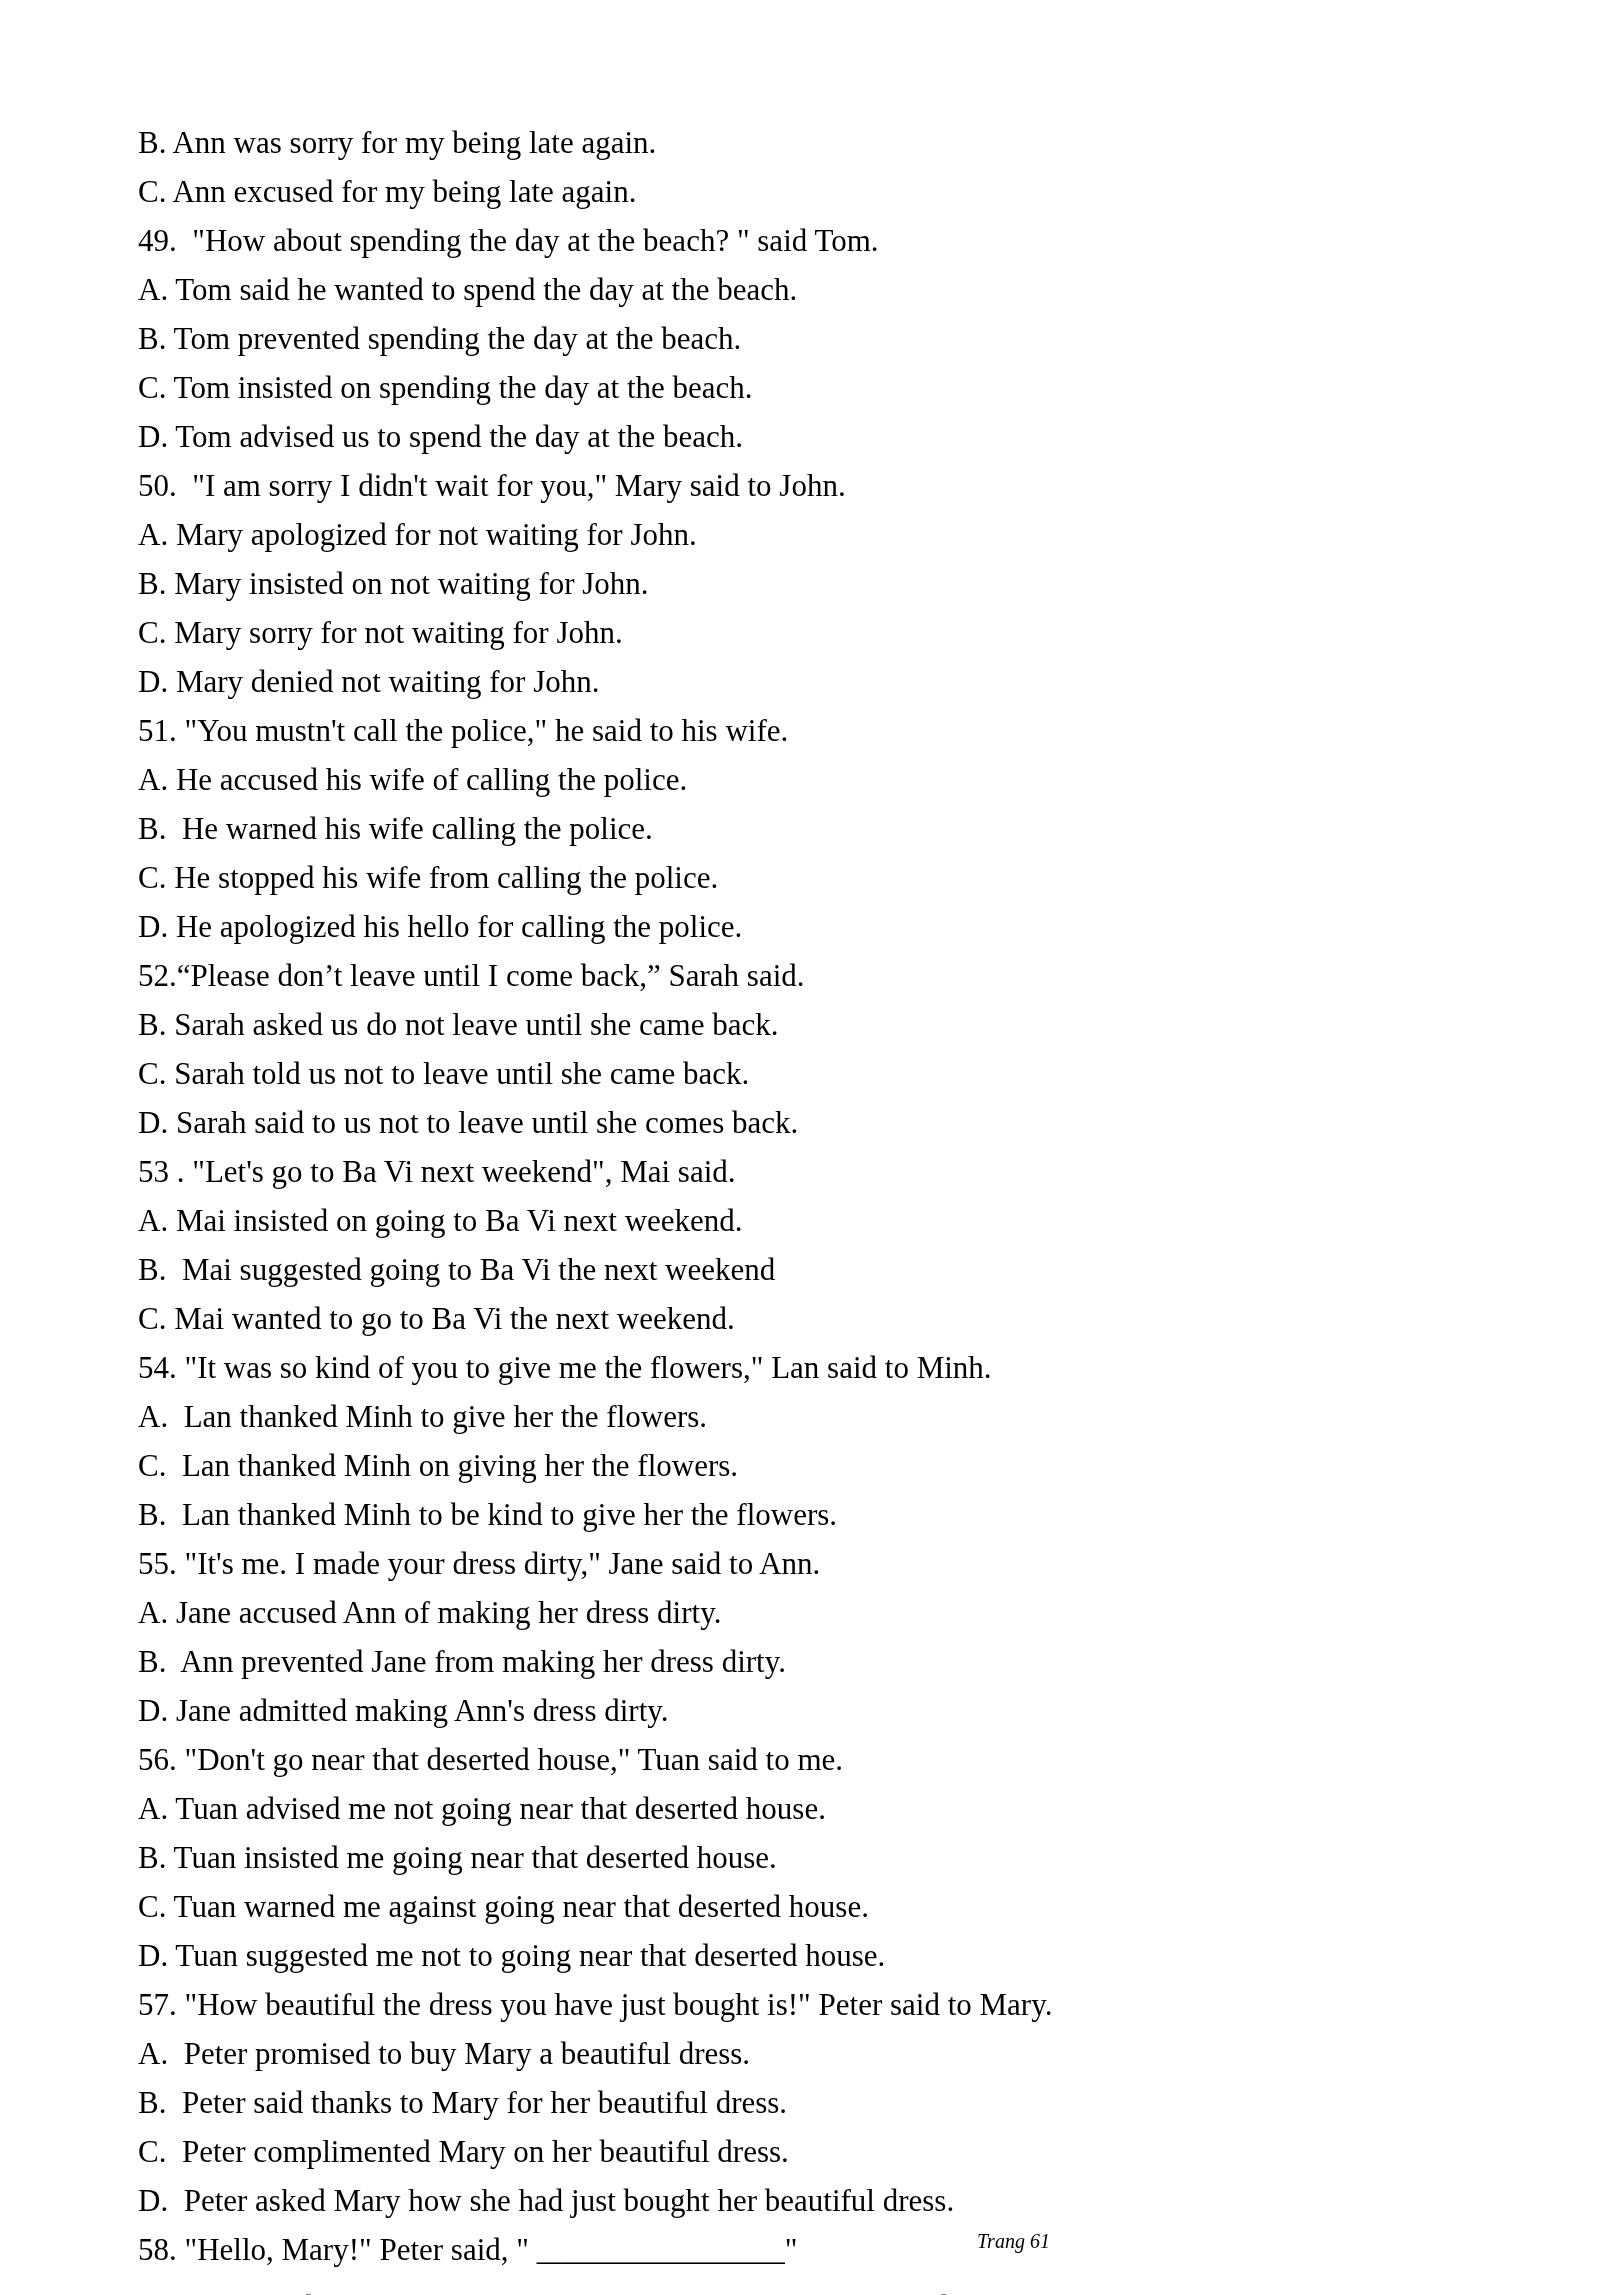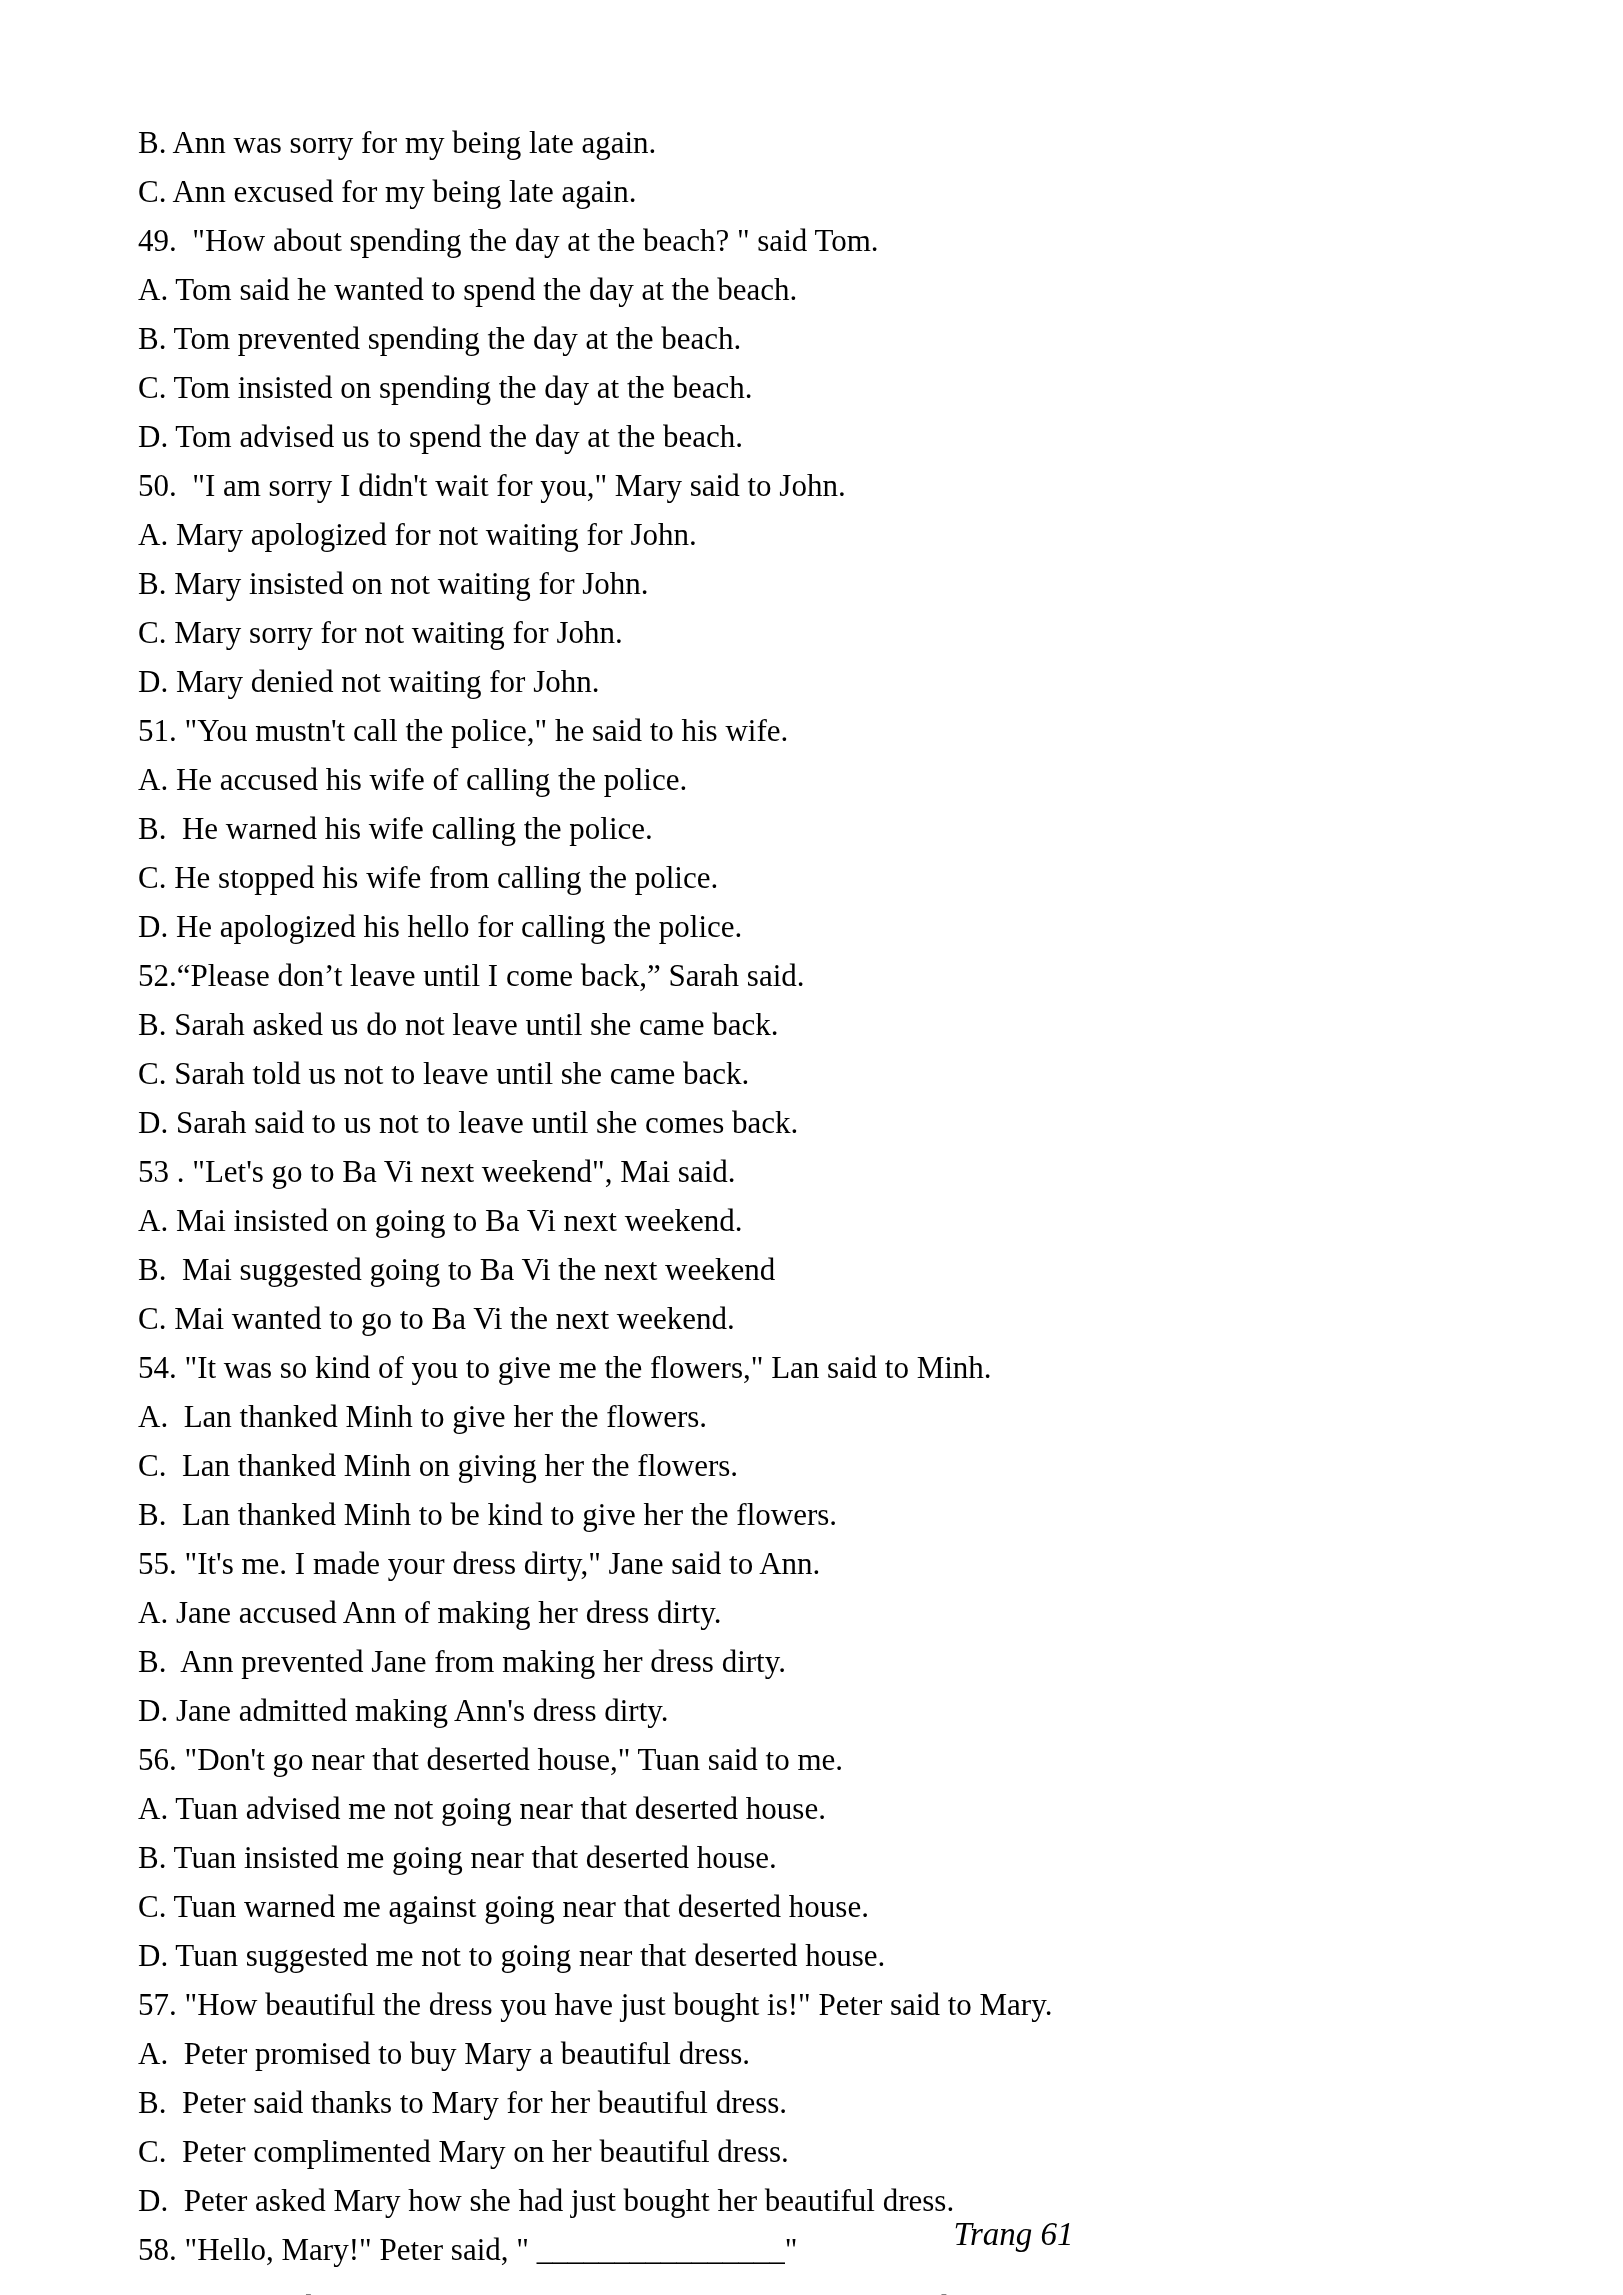--- a/index.html
+++ b/index.html
@@ -34,21 +34,21 @@
   .footer {
     position: absolute;
     bottom: 58px;
     left: 0;
     width: 100%;
     text-align: center;
     padding-left: 340px;
   }
   .footer-text {
     font-style: italic;
-    font-size: 33px;
+    font-size: 20px;
   }
 </style>
 </head>
 <body>
 
 <div class="page">
   <div class="content">
       <div class="line">B. Ann was sorry for my being late again.</div>
       <div class="line">C. Ann excused for my being late again.</div>
       <div class="line">49.  "How about spending the day at the beach? " said Tom.</div>

